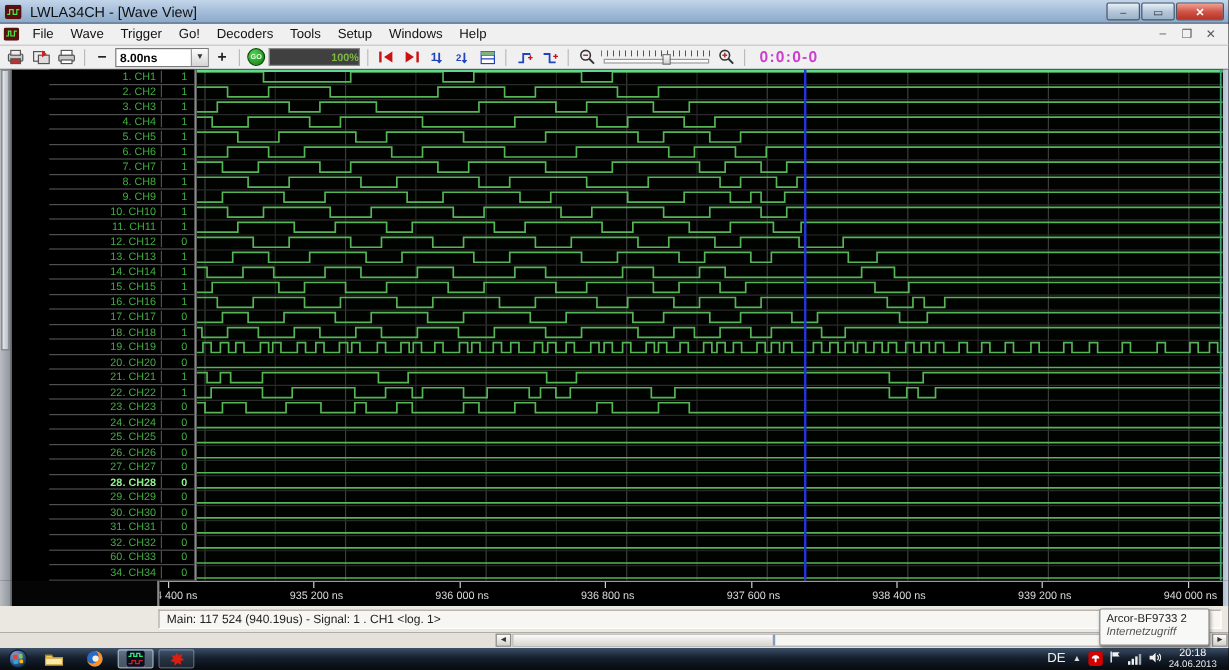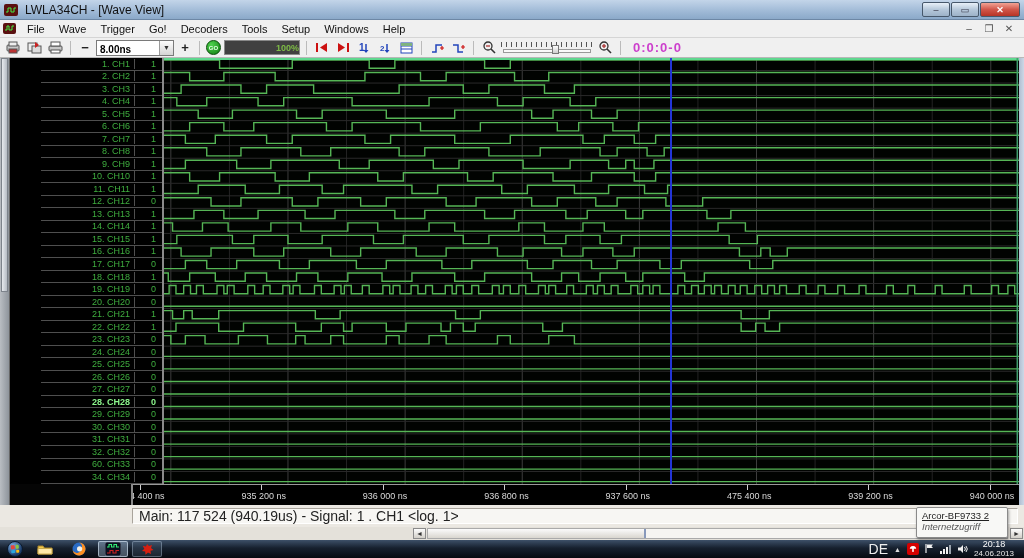--- a/index.html
+++ b/index.html
@@ -56,50 +56,50 @@
   .axpad2{width:123px;background:#050505;border-right:2px solid #8a8a8a;}
   .axis{flex:1;position:relative;background:#000;border-top:1px solid #9a9a9a;overflow:hidden;}
   .axis .tick{position:absolute;top:0;width:1px;height:5px;background:#cfcfcf;}
   .axis .tlabel{position:absolute;top:6px;font-size:9px;color:#d9d9d9;white-space:nowrap;}
   .axisedge{width:5px;background:linear-gradient(90deg,#aebdd0,#cdd8e6);}
   
   .statusbar{height:22px;background:#ebe8e2;display:flex;align-items:center;padding:2px 6px 2px 2px;gap:4px;}
   .statusleft{width:126px;height:16px;}
   .statusfield{flex:1;height:16px;border:1px solid #a9a49c;border-right-color:#fff;border-bottom-color:#fff;
                background:#f7f6f3;display:flex;align-items:center;padding:0 6px;}
-  .statusfield span{font-size:14px;color:#222;white-space:nowrap;}
+  .statusfield span{font-size:10px;color:#222;white-space:nowrap;}
   .hscroll{height:13px;background:#e4e1da;position:relative;}
   .harrow{position:absolute;top:1px;width:13px;height:11px;background:linear-gradient(#fdfdfd,#d2cfc8);border:1px solid #8a8a8a;
           font-size:7px;color:#333;display:flex;align-items:center;justify-content:center;}
   .htrack{position:absolute;left:427px;right:16px;top:1px;height:11px;background:#f6f5f2;border:1px solid #aaa;}
   .hthumb{position:absolute;left:0;width:218px;top:0;height:9px;background:linear-gradient(#fbfbfb,#d9d6cf);border-right:2px solid #8899bb;}
   
   .taskbar{position:absolute;left:0;top:540px;width:1024px;height:18px;
      background:linear-gradient(#4b central,#000);background:linear-gradient(#3d5068,#16202e 45%,#060a10);
      display:flex;align-items:center;padding:0 2px;}
   .orb{width:26px;height:16px;display:flex;align-items:center;justify-content:center;}
   .orbc{width:16px;height:16px;border-radius:50%;background:radial-gradient(circle at 35% 30%,#7fb2e8,#1a3a66 70%);
         border:1px solid #0a1a2e;display:flex;align-items:center;justify-content:center;}
   .flag{width:8px;height:8px;display:grid;grid-template-columns:1fr 1fr;grid-template-rows:1fr 1fr;gap:1px;transform:rotate(-6deg);}
   .flag i{border-radius:1px;}
   .tbapp{width:30px;height:16px;margin:0 2px;display:flex;align-items:center;justify-content:center;border-radius:2px;}
   .tbapp.active{background:rgba(190,215,240,.35);border:1px solid rgba(220,235,250,.6);}
   .tbapp.open{background:rgba(120,150,180,.18);border:1px solid rgba(200,220,240,.35);}
   .tray{margin-left:auto;display:flex;align-items:center;gap:6px;color:#fff;padding-right:4px;}
-  .tray .de{font-size:14px;color:#eee;}
+  .tray .de{font-size:11px;color:#eee;}
   .tray .chev{font-size:7px;color:#ddd;}
   .avira{width:12px;height:12px;background:#d40000;border-radius:2px;display:flex;align-items:center;justify-content:center;}
   .bars{display:flex;align-items:flex-end;gap:1px;height:9px;}
   .bars i{width:2px;background:#f0f0f0;display:block;}
   .clock{font-size:9px;color:#fff;text-align:center;line-height:9px;padding-right:4px;}
   .clock .dt{font-size:8px;color:#e8e8e8;}
   
   .nettip{position:absolute;left:916px;top:507px;width:92px;height:31px;background:#f8f8f6;border:1px solid #8a8a8a;
           border-radius:2px;box-shadow:1px 2px 3px rgba(0,0,0,.35);padding:2px 5px;z-index:40;overflow:hidden;}
-  .nettip .l1{font-size:9.5px;color:#222;white-space:nowrap;text-decoration:underline;}
+  .nettip .l1{font-size:9.5px;color:#222;white-space:nowrap;}
   .nettip .l2{font-size:9.5px;color:#555;font-style:italic;white-space:nowrap;}
 </style>
 </head>
 <body>
 
 <div class="screen">
 
   <div>
     <div class="titlebar">
       <svg width="14" height="12">
@@ -482,21 +482,21 @@
           <span class="tlabel" style="left: 0.8%; transform: translateX(-45%);">934 400 ns</span>
           <span class="tick" style="left: 14.5%;"></span>
           <span class="tlabel" style="left: 14.5%; transform: translateX(-45%);">935 200 ns</span>
           <span class="tick" style="left: 28.2%;"></span>
           <span class="tlabel" style="left: 28.2%; transform: translateX(-45%);">936 000 ns</span>
           <span class="tick" style="left: 41.9%;"></span>
           <span class="tlabel" style="left: 41.9%; transform: translateX(-45%);">936 800 ns</span>
           <span class="tick" style="left: 55.6%;"></span>
           <span class="tlabel" style="left: 55.6%; transform: translateX(-45%);">937 600 ns</span>
           <span class="tick" style="left: 69.3%;"></span>
-          <span class="tlabel" style="left: 69.3%; transform: translateX(-45%);">475 400 ns</span>
+          <span class="tlabel" style="left: 69.3%; transform: translateX(-45%);">938 400 ns</span>
           <span class="tick" style="left: 83%;"></span>
           <span class="tlabel" style="left: 83%; transform: translateX(-45%);">939 200 ns</span>
           <span class="tick" style="left: 96.7%;"></span>
           <span class="tlabel" style="left: 96.7%; transform: translateX(-45%);">940 000 ns</span>
         </div>
       <div class="axisedge"></div>
     </div>
     <div class="statusbar">
       <div class="statusleft"></div>
       <div class="statusfield">

